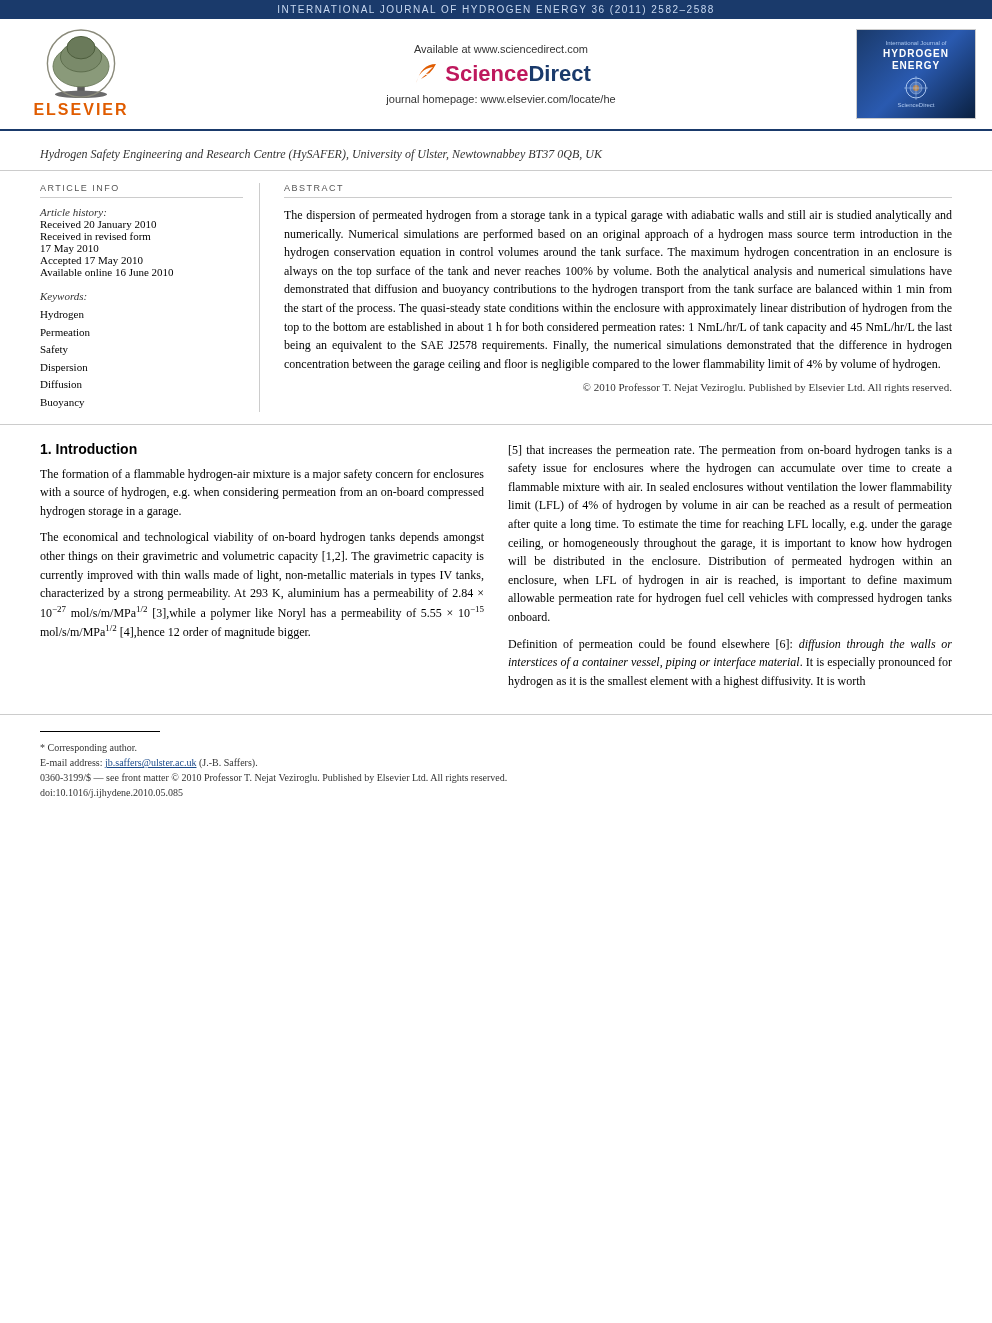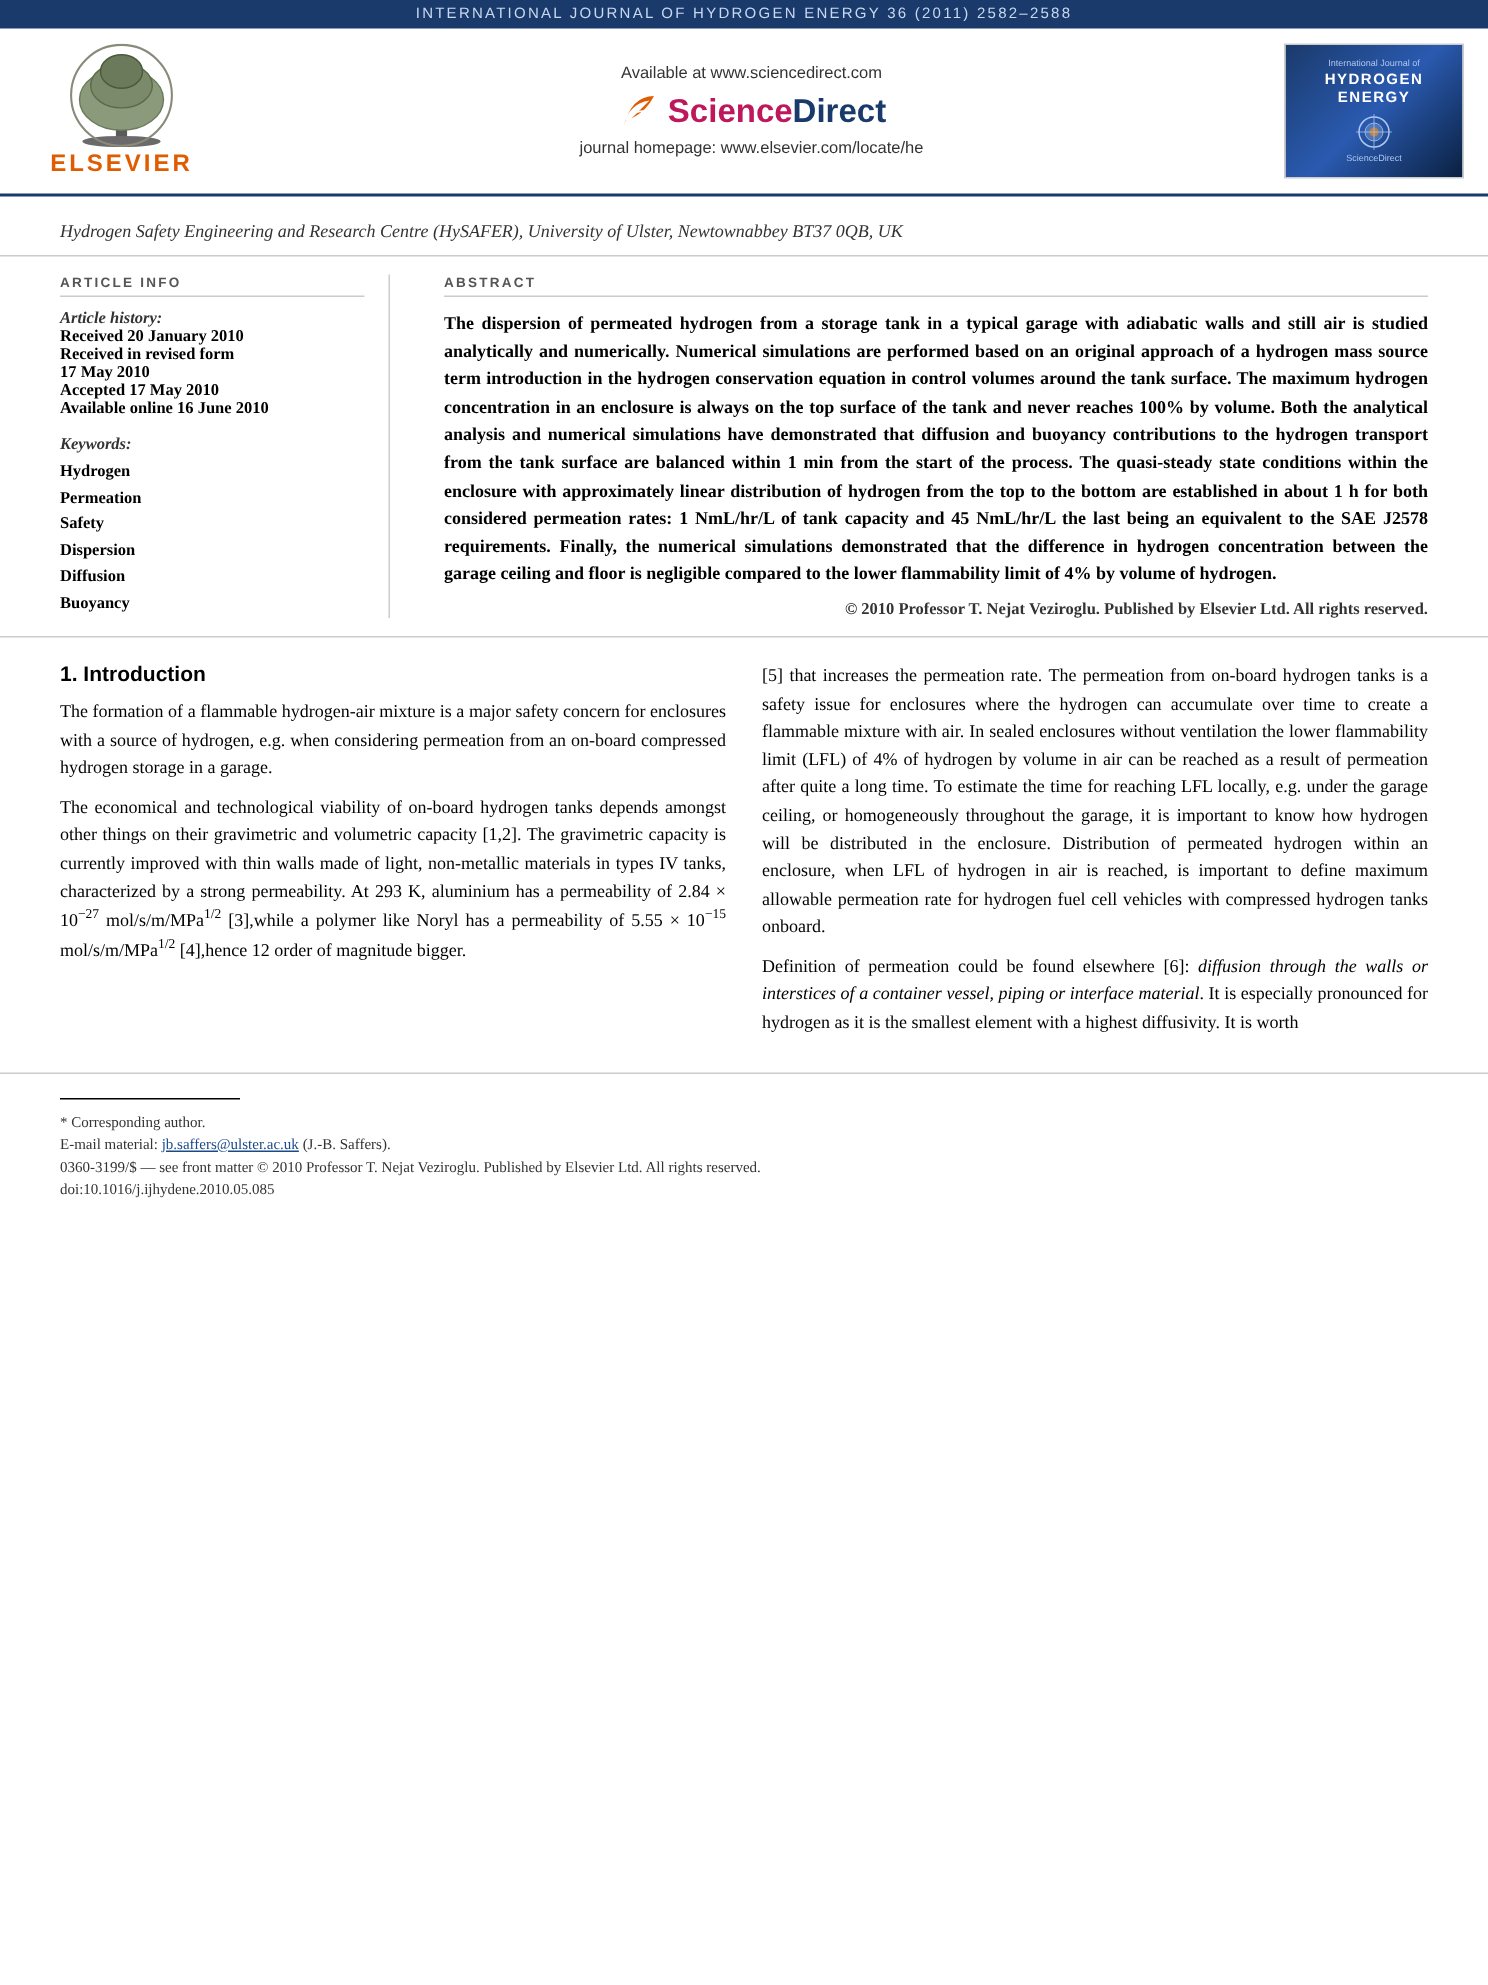--- a/index.html
+++ b/index.html
@@ -135,24 +135,23 @@
 
     .affiliation {
       font-size: 12px;
       font-style: italic;
       color: #333;
     }
 
     
     .two-col {
       display: flex;
-      gap: 16px;
+      gap: 4px;
       padding: 12px 40px;
       border-bottom: 1px solid #ccc;
-      font-weight: bold;
     }
 
     .left-col {
       width: 220px;
       min-width: 220px;
       border-right: 1px solid #ccc;
       padding-right: 16px;
     }
 
     .right-col {
@@ -386,19 +385,19 @@
     <p class="body-text">Definition of permeation could be found elsewhere [6]: <em>diffusion through the walls or interstices of a container vessel, piping or interface material</em>. It is especially pronounced for hydrogen as it is the smallest element with a highest diffusivity. It is worth</p>
   </div>
 </div>
 
 <div class="article-footer">
   <hr class="footnote-separator">
   <div class="footer-note">
     <span>* Corresponding author.</span>
   </div>
   <div class="footer-note">
-    <span>E-mail material:</span>
+    <span>E-mail address:</span>
     <span class="footer-link">jb.saffers@ulster.ac.uk</span>
     <span>(J.-B. Saffers).</span>
   </div>
   <div class="footer-note">0360-3199/$ — see front matter © 2010 Professor T. Nejat Veziroglu. Published by Elsevier Ltd. All rights reserved.</div>
   <div class="footer-note">doi:10.1016/j.ijhydene.2010.05.085</div>
 </div>
 
 </body></html>

